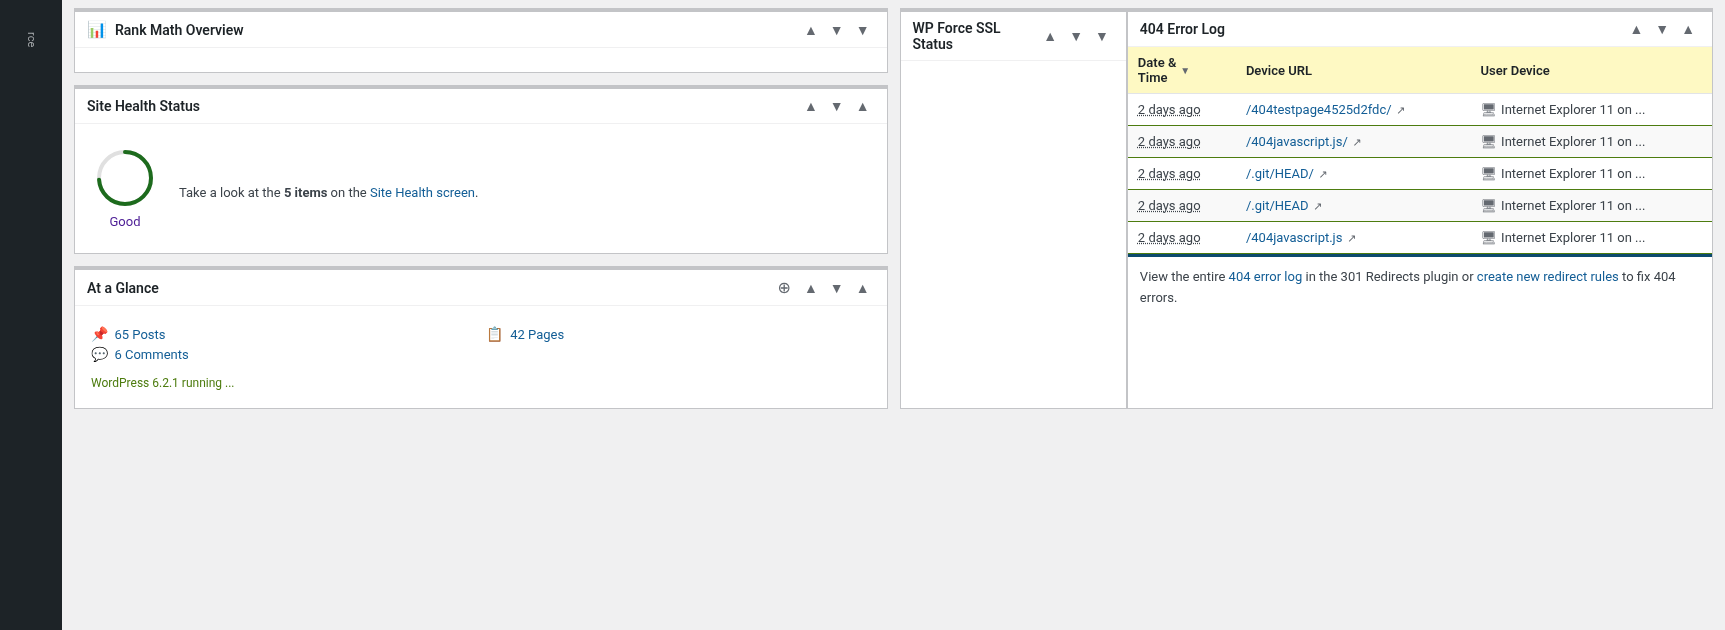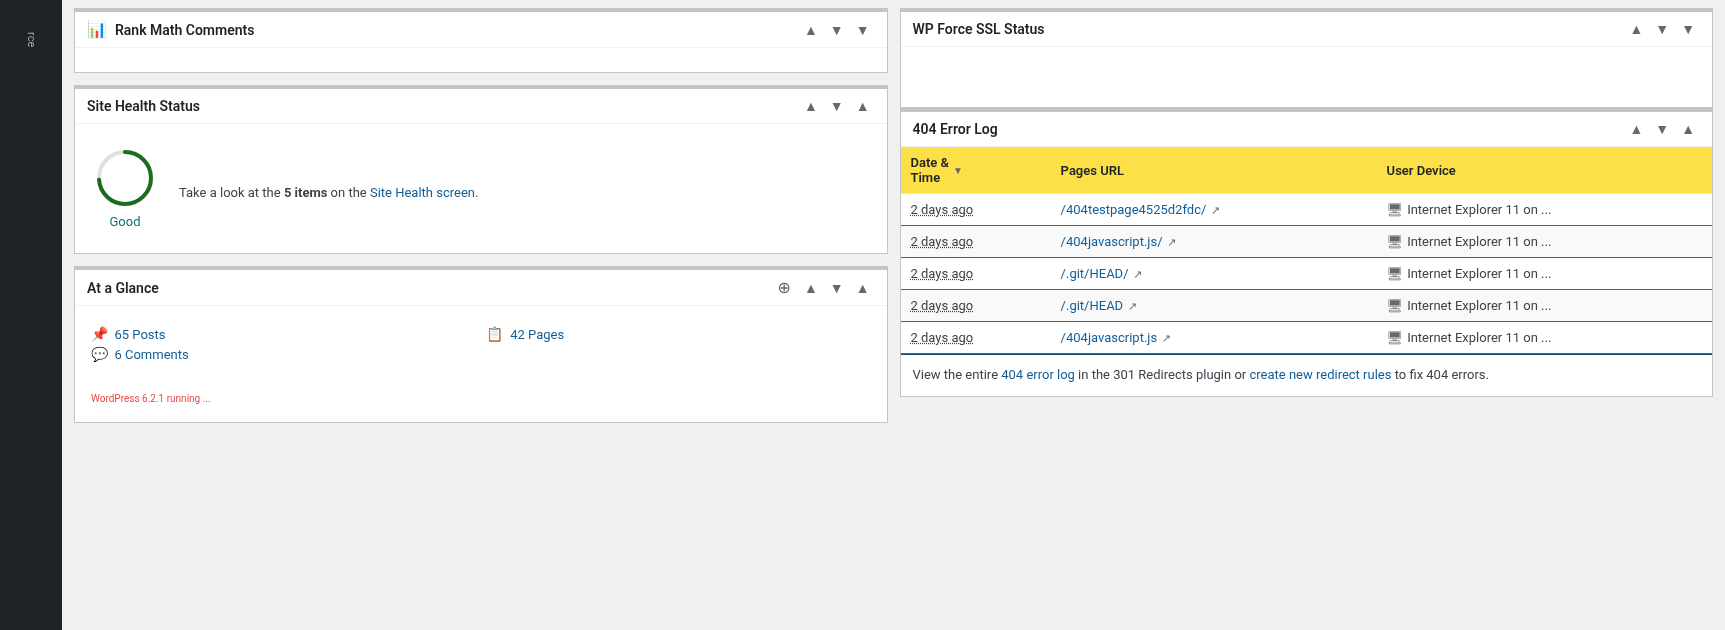--- a/index.html
+++ b/index.html
@@ -108,21 +108,21 @@
       flex-shrink: 0;
     }
 
     .health-circle {
       width: 60px;
       height: 60px;
     }
 
     .health-label {
       font-size: 13px;
-      color: #0f766e;
+      color: #4c1d95;
     }
 
     .health-text {
       font-size: 13px;
       color: #3c434a;
       line-height: 1.6;
     }
 
     .health-text a {
       color: #135e96;
@@ -167,21 +167,21 @@
       border-collapse: collapse;
       font-size: 13px;
     }
 
     .error-log-table th {
       text-align: left;
       padding: 8px 10px;
       font-weight: 600;
       color: #1d2327;
       border-bottom: 1px solid #e2e4e7;
-      background: #fde047;
+      background: #fef9c3;
     }
 
     .error-log-table td {
       padding: 8px 10px;
       border-bottom: 1px solid #4d7c0f;
       color: #3c434a;
       vertical-align: middle;
     }
 
     .error-log-table tr:nth-child(even) td {
@@ -216,21 +216,21 @@
 
     .sort-arrow {
       font-size: 10px;
       color: #646970;
     }
 
     .error-log-footer {
       padding: 10px 12px;
       font-size: 13px;
       color: #3c434a;
-      border-top: 1px solid #0c4a6e;
+      border-top: 3px solid #0c4a6e;
       line-height: 1.6;
     }
 
     .error-log-footer a {
       color: #135e96;
       text-decoration: none;
     }
 
     .wp-force-ssl-body {
       padding: 16px 12px;
@@ -246,21 +246,21 @@
     }
 
     .col-left {
       display: flex;
       flex-direction: column;
       gap: 12px;
     }
 
     .col-right {
       display: flex;
-      flex-direction: column;
+      flex-direction: row;
       gap: 0;
     }
 
     .th-with-arrow {
       display: flex;
       align-items: center;
       gap: 4px;
     }
   </style>
 </head>
@@ -272,21 +272,21 @@
 
 <div class="main-content">
   <div class="dashboard-grid">
 
     <div class="col-left">
 
       <div class="widget">
         <div class="widget-header">
           <span class="widget-title">
             <span style="font-size:16px;">📊</span>
-            <span>Rank Math Comments</span>
+            <span>Rank Math Overview</span>
           </span>
           <div class="widget-controls">
             <button class="widget-control-btn">▲</button>
             <button class="widget-control-btn">▼</button>
             <button class="widget-control-btn">▼</button>
           </div>
         </div>
         <div class="widget-body">
         </div>
       </div>
@@ -342,21 +342,21 @@
             </div>
             <div class="glance-item">
               <span class="glance-icon">📋</span>
               <a href="#">42 Pages</a>
             </div>
             <div class="glance-item">
               <span class="glance-icon">💬</span>
               <a href="#">6 Comments</a>
             </div>
           </div>
-          <div style="padding: 6px 4px; font-size:10px; color:#ef4444;margin-top:17px;">
+          <div style="padding: 6px 4px; font-size:12px; color:#4d7c0f;">
             WordPress 6.2.1 running ...
           </div>
         </div>
       </div>
 
     </div>
 
     <div class="col-right">
 
       <div class="widget">
@@ -388,21 +388,21 @@
         <div>
           <table class="error-log-table">
             <thead>
               <tr>
                 <th>
                   <div class="th-with-arrow">
                     <span>Date &amp;<br>Time</span>
                     <span class="sort-arrow">▼</span>
                   </div>
                 </th>
-                <th>Pages URL</th>
+                <th>Device URL</th>
                 <th>User Device</th>
               </tr>
             </thead>
             <tbody id="error-log-tbody">
             <tr>
                   <td><span class="underline-dotted" style="color: rgb(60, 67, 74);">2 days ago</span></td>
                   <td><a href="#" class="error-link">/404testpage4525d2fdc/</a><span class="external-icon"> ↗</span></td>
                   <td><span class="device-icon">🖥</span><span>Internet Explorer 11 on ...</span></td>
                 </tr>
                 <tr>

